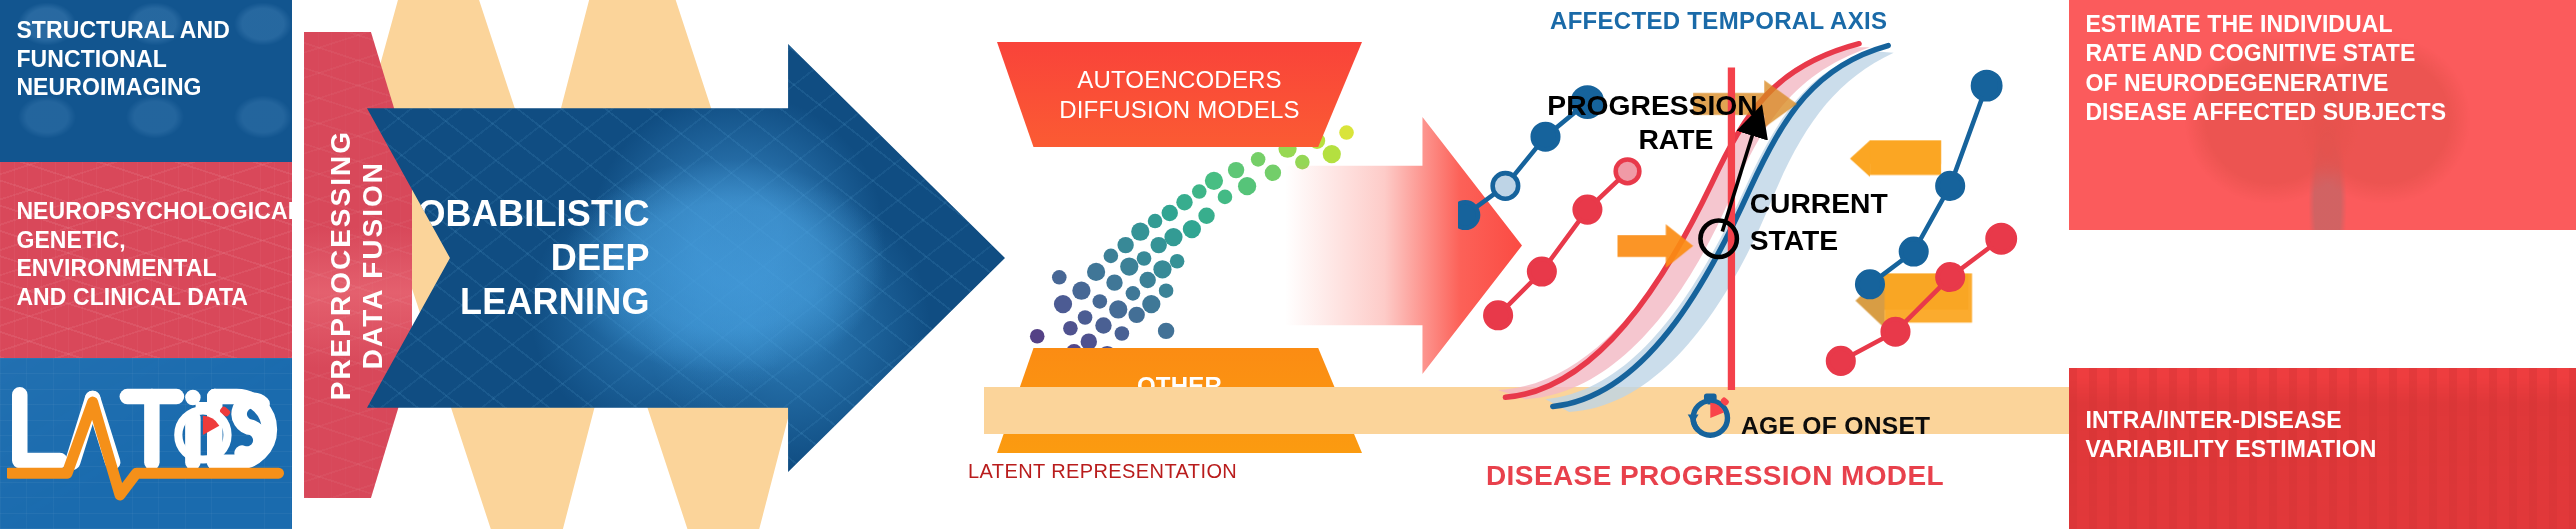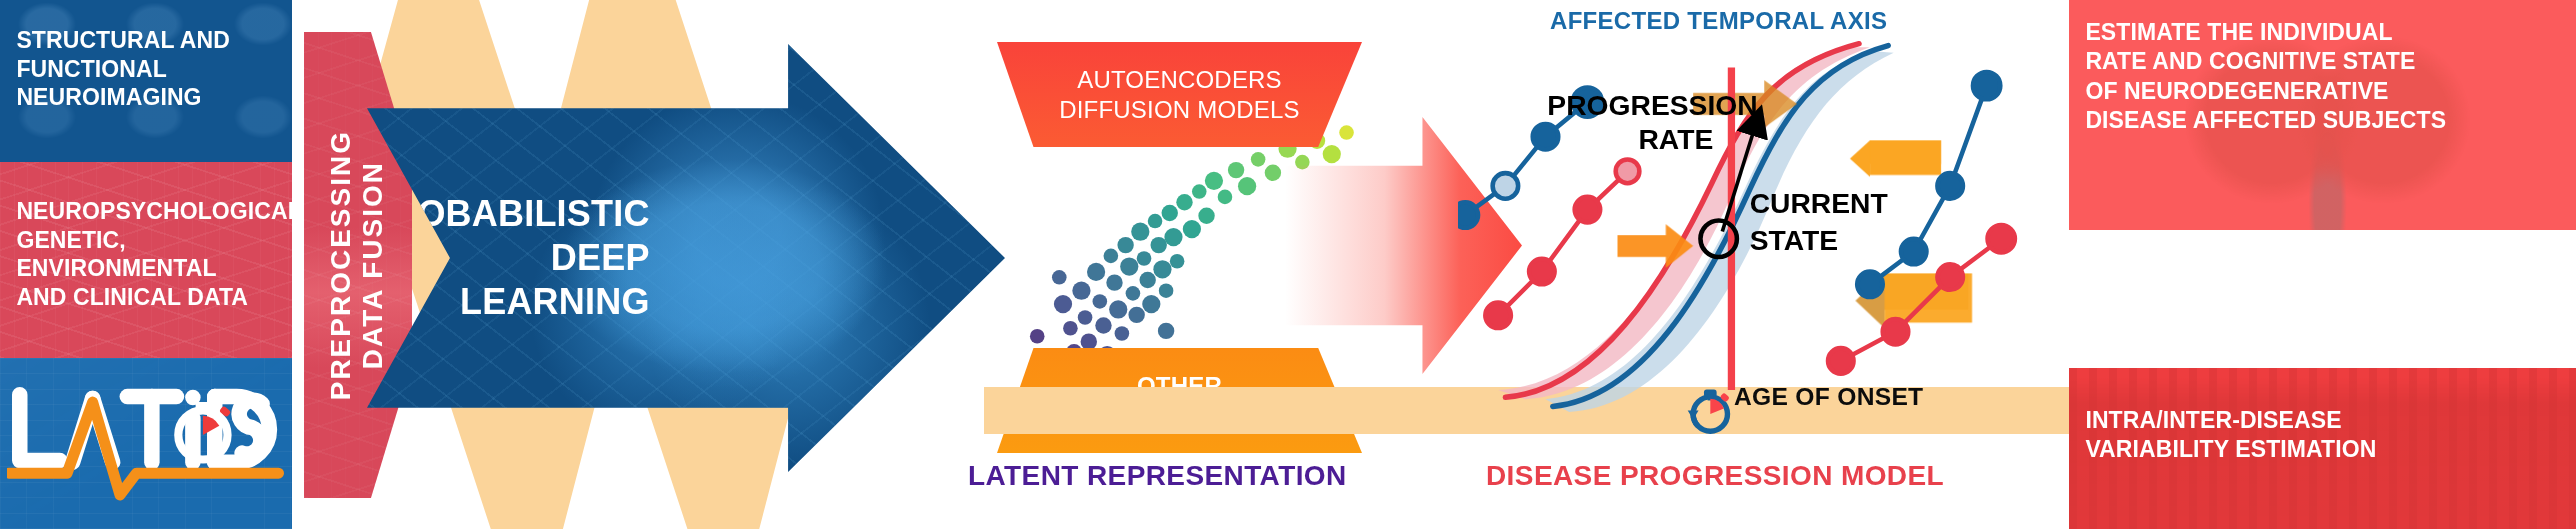--- a/index.html
+++ b/index.html
@@ -51,21 +51,21 @@
   }
   .lc-text{
     position:relative;
     color:#ffffff;
     font-weight:bold;
     font-size:23px;
     line-height:1.24;
     letter-spacing:0.1px;
     padding:0 16.4px;
   }
-  #band-neuro .lc-text{padding-top:26px;}
+  #band-neuro .lc-text{padding-top:16px;}
   #band-clinical .lc-text{padding-top:35px;}
 
   
   #logo-wrap{position:absolute; left:0; top:0; width:292px; height:171px;}
   #logo-svg{position:absolute; left:7.3px; top:12.8px;}
 
   
   #prep-arrow{
     position:absolute; left:304px; top:32px; width:108px; height:466px;
     background:linear-gradient(180deg,#d8485a 0%, #d8485a 42%, #e4606e 56%, #d8485a 72%, #d8485a 100%);
@@ -152,51 +152,51 @@
   
   #dpm{position:absolute; left:1458px; top:7.3px; width:638px; height:438px;}
 
   
   #onset-strip{
     position:absolute; left:984px; top:387px; width:1085px; height:47px;
     background:#fbd49a;
   }
   #onset-badge{
     position:absolute; left:1685px; top:383px; height:57px;
-    display:flex; align-items:flex-start; gap:2px;
+    display:flex; align-items:flex-end; gap:9px;
   }
   #onset-badge .lbl{
     font-weight:bold; font-size:24.6px; color:#0c0c0c; letter-spacing:0.3px;
   }
 
   
   #lbl-latent{
     position:absolute; left:968px; top:460px;
-    font-weight:bold; font-size:28px; color:#4c1d95; letter-spacing:0.4px;
+    font-weight:normal; font-size:20px; color:#b91c1c; letter-spacing:0.4px;
   }
   #lbl-dpm{
     position:absolute; left:1486px; top:460px;
     font-weight:bold; font-size:28px; color:#e8414c; letter-spacing:0.4px;
   }
   #lbl-uta{
     position:absolute; left:1550px; top:7.3px;
     font-weight:bold; font-size:24px; color:#1a6aa8; letter-spacing:0.3px;
   }
 
   
   #right-col{position:absolute; left:2069px; top:0; width:507px; height:530px; overflow:hidden;}
   .rc-band{position:absolute; left:0; width:507px; overflow:hidden;}
   #rc-estimate{top:0; height:230px; background:#fb5b5c;}
   #rc-statistical{top:230px; height:139px; background:#2a7bb0;}
   #rc-variability{top:368px; height:161px; background:#ee3d3f;}
   .rc-text{
     position:relative; color:#fff; font-weight:bold;
     font-size:23px; line-height:1.28; padding:0 16.4px; letter-spacing:0.1px;
   }
-  #rc-estimate .rc-text{padding-top:18px;}
+  #rc-estimate .rc-text{padding-top:10px;}
   #rc-statistical .rc-text{padding-top:16.4px;}
   #rc-variability .rc-text{padding-top:38px;}
   .leaf-tex{
     position:absolute; inset:0; opacity:.30;
     background:
       radial-gradient(ellipse 109px 105px at 40% 52%, rgba(180,60,40,.70) 0 60%, rgba(180,60,40,0) 80%),
       radial-gradient(ellipse 109px 105px at 62% 52%, rgba(180,60,40,.70) 0 60%, rgba(180,60,40,0) 80%),
       radial-gradient(ellipse 24px 109px at 51% 88%, rgba(40,130,130,.65) 0 55%, rgba(40,130,130,0) 80%);
   }
   .leaf-tex2{

